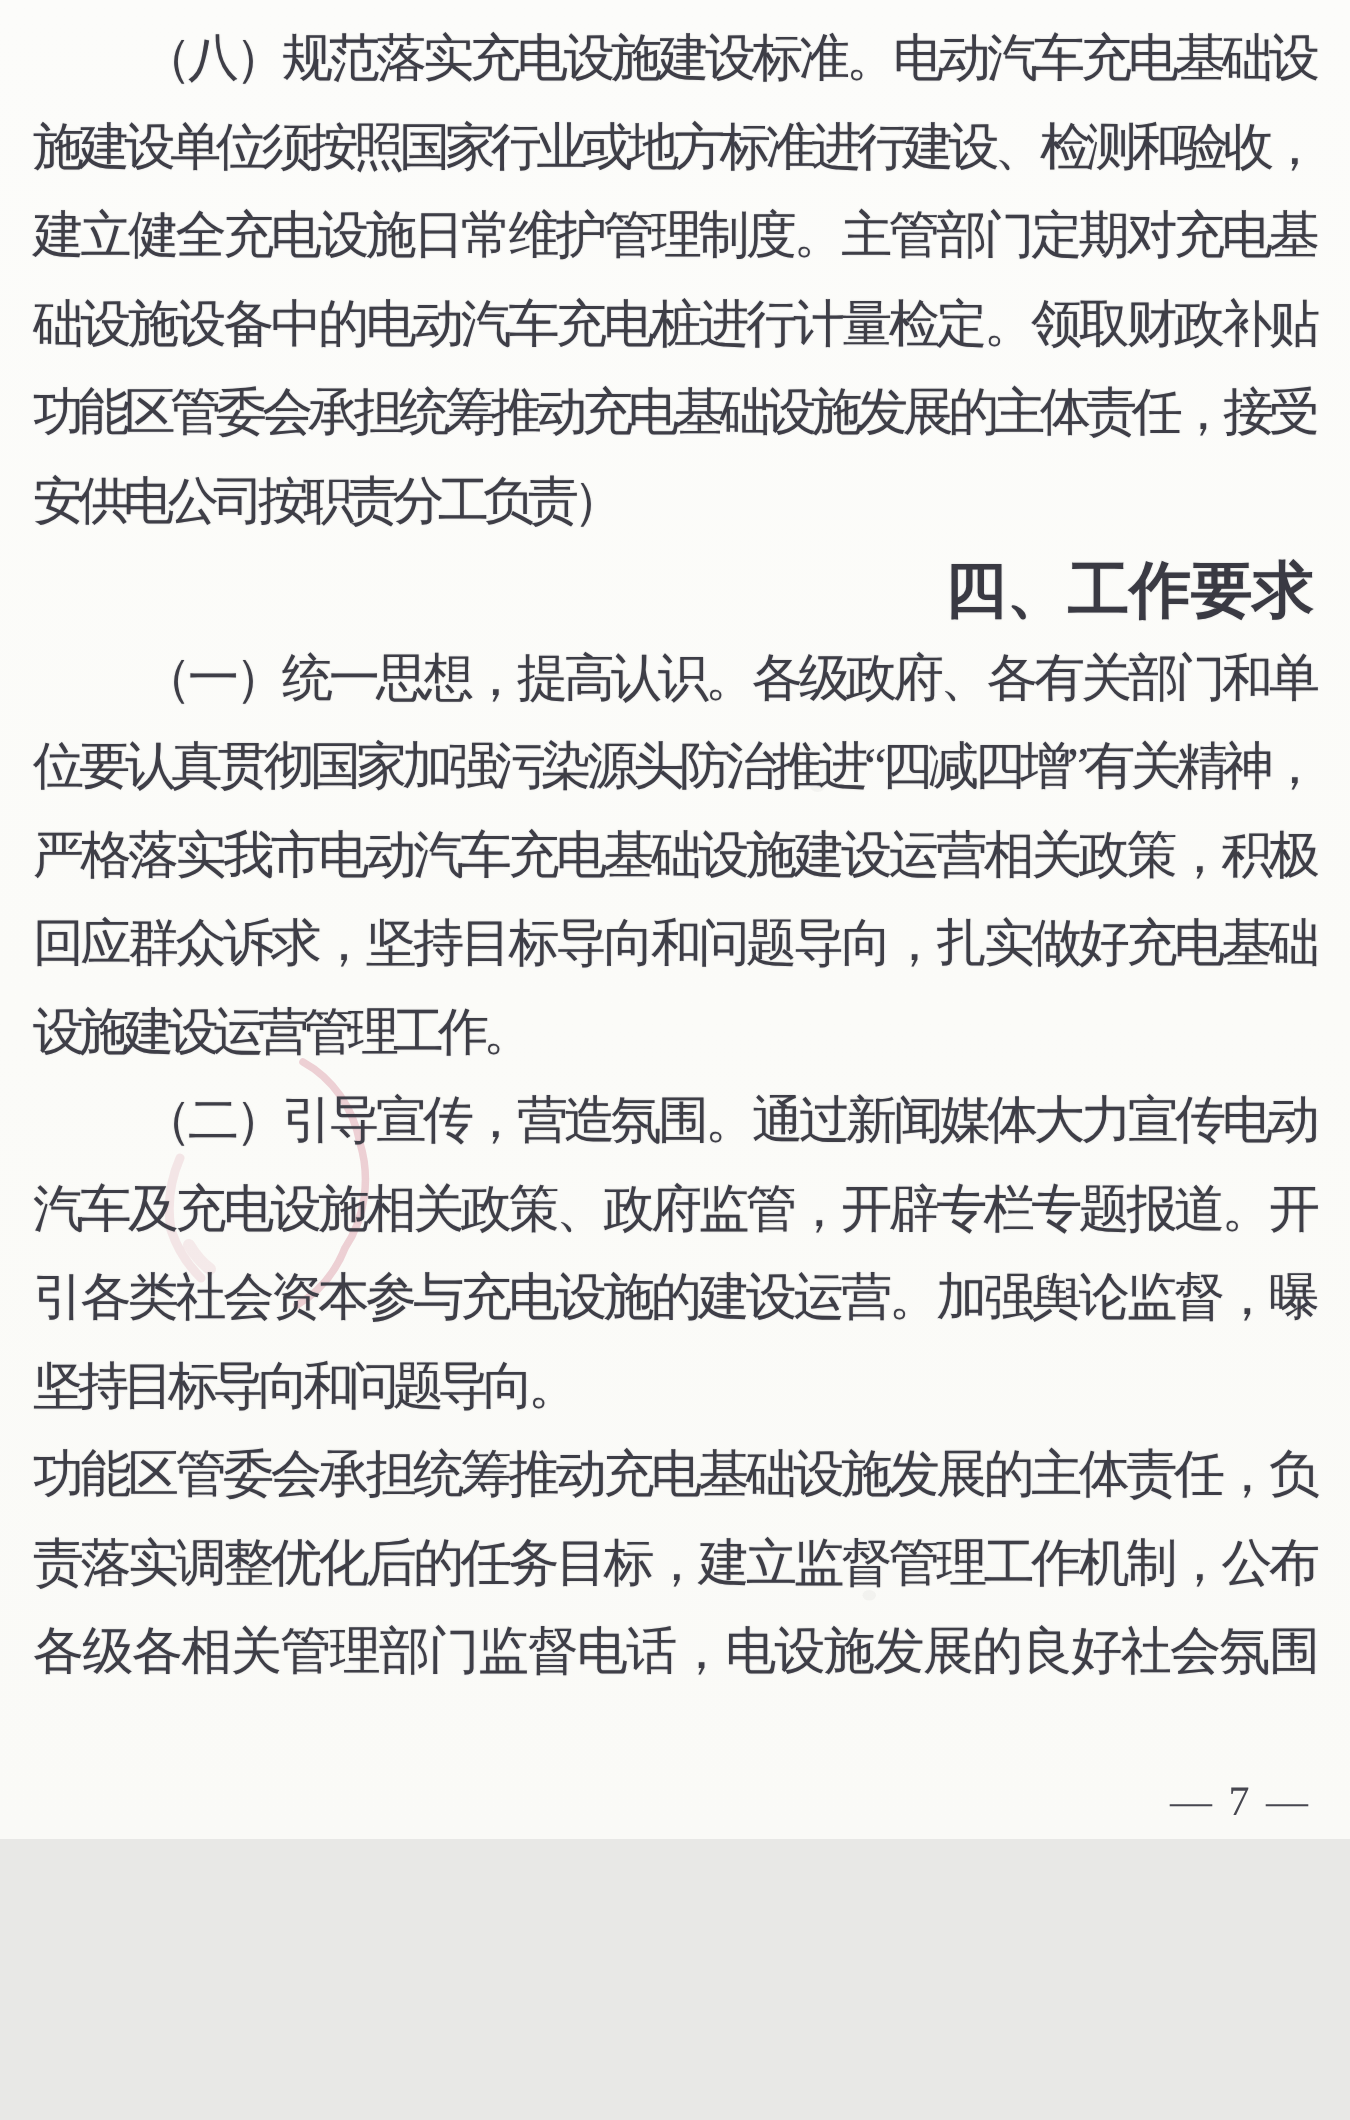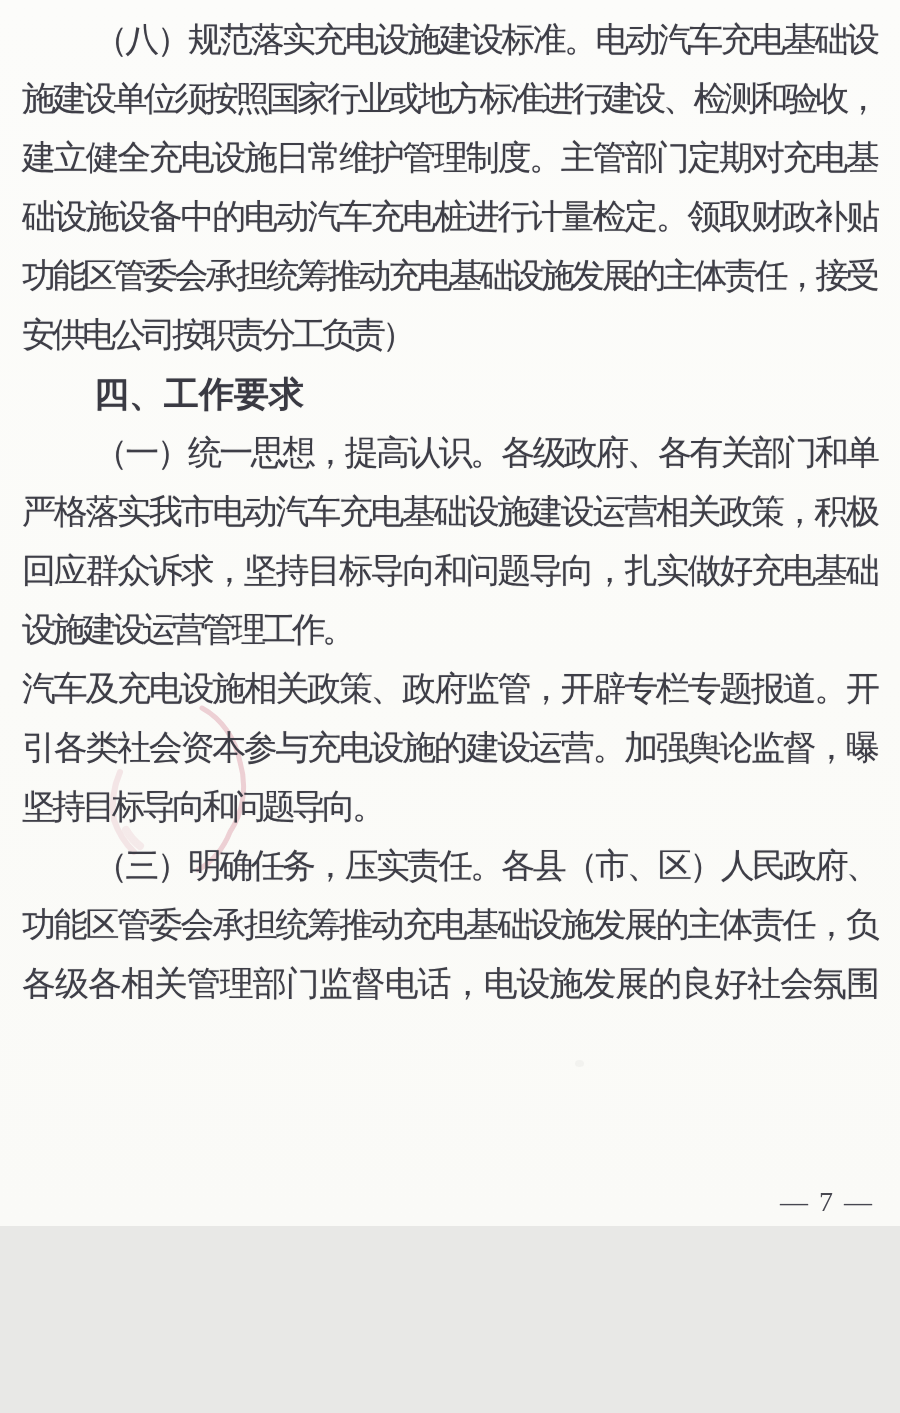--- a/index.html
+++ b/index.html
@@ -28,25 +28,26 @@
     text-shadow: 0 0 1px rgba(62,62,71,0.35);
   }
   .line.full {
     white-space: normal;
     text-align: justify;
     text-align-last: justify;
     text-justify: inter-character;
   }
   .line.indent { padding-left: 72px; }
   .line.heading {
-    font-family: Liberation Sans, sans-serif;
+    font-family: Liberation Serif, serif;
     font-weight: 700;
-    font-size: 35px;
+    font-size: 41px;
     letter-spacing: 0px;
     color: #3a3a43;
+    text-align: right;
   }
   #footer {
     position: absolute;
     right: 26px;
     bottom: 8px;
     font-size: 28px;
     letter-spacing: 2px;
     color: #474750;
     font-family: "Liberation Serif", "DejaVu Serif", serif;
     z-index: 2;
@@ -88,34 +89,36 @@
       <div class="line full">建立健全充电设施日常维护管理制度。主管部门定期对充电基</div>
       <div class="line full">础设施设备中的电动汽车充电桩进行计量检定。领取财政补贴</div>
       <div class="line full">功能区管委会承担统筹推动充电基础设施发展的主体责任，接受</div>
       <div class="line">安供电公司按职责分工负责）</div>
     </div>
 
     <div class="line heading indent">四、工作要求</div>
 
     <div>
       <div class="line indent full">（一）统一思想，提高认识。各级政府、各有关部门和单</div>
+      <div class="line full">位要认真贯彻国家加强污染源头防治推进“四减四增”有关精神，</div>
       <div class="line full">严格落实我市电动汽车充电基础设施建设运营相关政策，积极</div>
       <div class="line full">回应群众诉求，坚持目标导向和问题导向，扎实做好充电基础</div>
       <div class="line">设施建设运营管理工作。</div>
     </div>
 
     <div>
+      <div class="line indent full">（二）引导宣传，营造氛围。通过新闻媒体大力宣传电动</div>
       <div class="line full">汽车及充电设施相关政策、政府监管，开辟专栏专题报道。开</div>
       <div class="line full">引各类社会资本参与充电设施的建设运营。加强舆论监督，曝</div>
       <div class="line">坚持目标导向和问题导向。</div>
     </div>
 
     <div>
-      <div class="line indent full">（三）明确任务，压实责任。各县（市、区）人民政府、</div>
       <div class="line full">功能区管委会承担统筹推动充电基础设施发展的主体责任，负</div>
+      <div class="line full">责落实调整优化后的任务目标，建立监督管理工作机制，公布</div>
       <div class="line full">各级各相关管理部门监督电话，电设施发展的良好社会氛围</div>
     </div>
 
   </div>
 
   <div id="footer">— 7 —</div>
 
 </div>
 
 </body></html>

